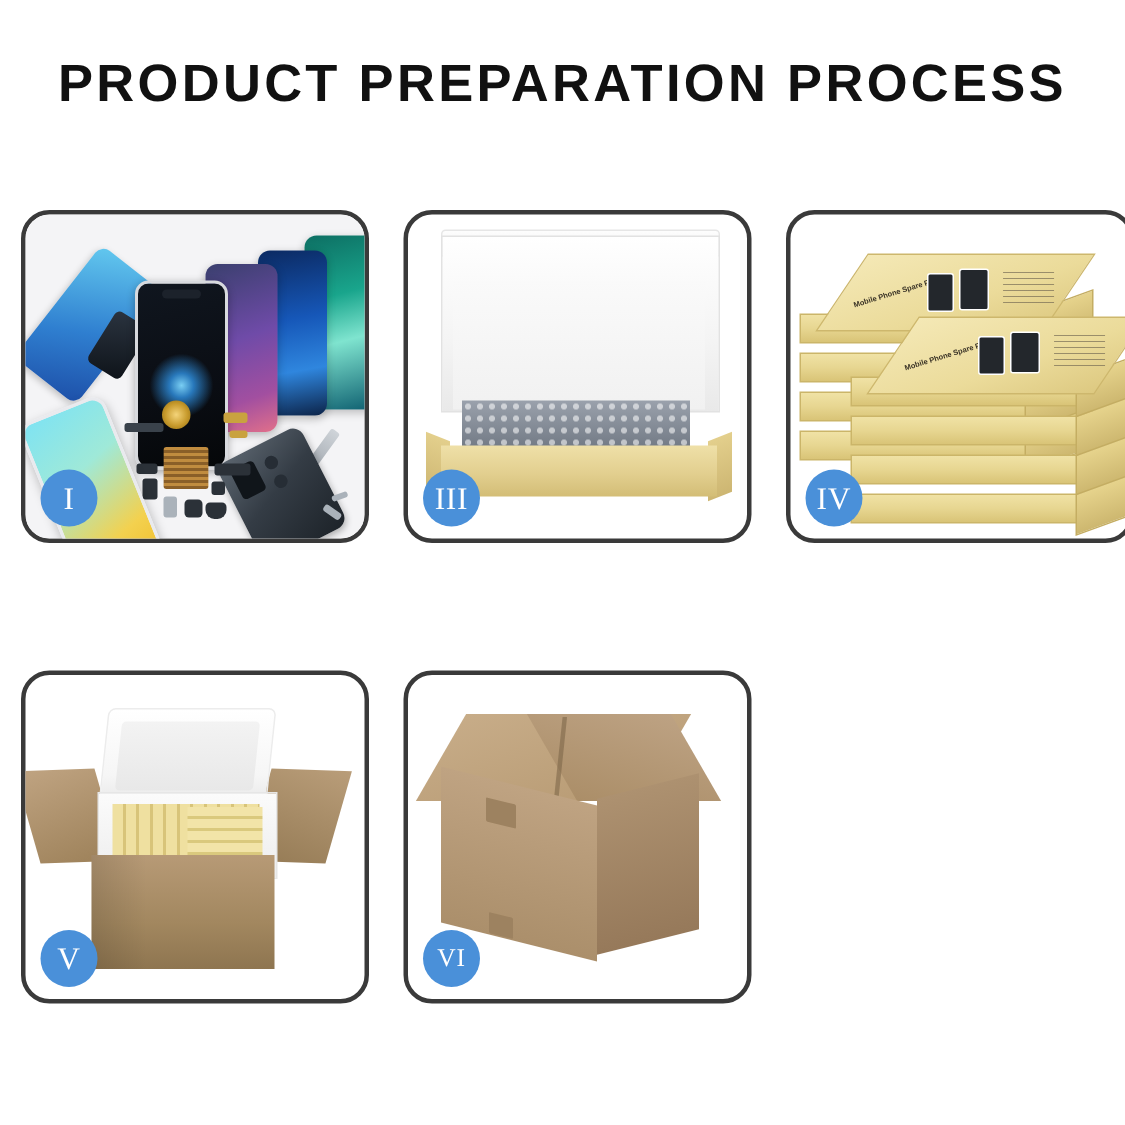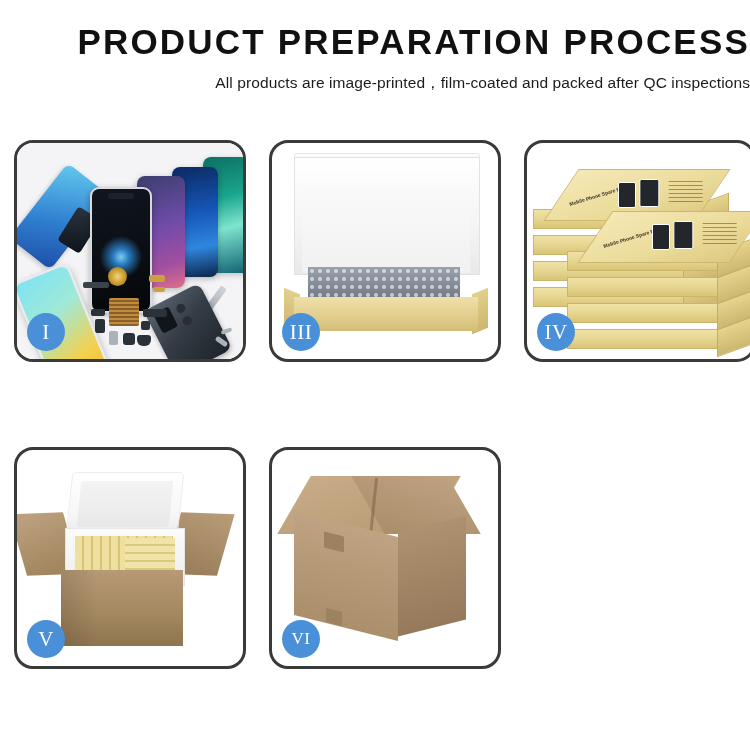--- a/index.html
+++ b/index.html
@@ -6,21 +6,21 @@
   body{
     width:750px;height:750px;
     background:#ffffff;
     font-family:"Liberation Sans", sans-serif;
     overflow:hidden;
     position:relative;
   }
   .page{width:750px;height:750px;position:relative;}
 
   
-  .header{text-align:right;padding-top:24px;}
+  .header{text-align:center;padding-top:38px;}
   .title{
     font-size:35px;
     font-weight:bold;
     letter-spacing:2.2px;
     color:#111111;
     line-height:1;
     font-family:"Liberation Sans", sans-serif;
   }
   .subtitle{
     margin-top:14px;
@@ -248,21 +248,20 @@
     transform:skewX(-6deg);}
   .c-tab{position:absolute;background:#9d8260;border-radius:1px;}
 </style>
 </head>
 <body>
 
 <div class="page">
 
   <div class="header">
     <div class="title">PRODUCT PREPARATION PROCESS</div>
-    <div class="subtitle">All products are image-printed，film-coated and packed after QC inspections</div>
   </div>
 
   <div class="grid">
 
     <div class="panel">
       <div class="stage">
         <div class="p1bg"></div>
         <div class="ph a"></div>
         <div class="ph e"></div>
         <div class="ph d"></div>

